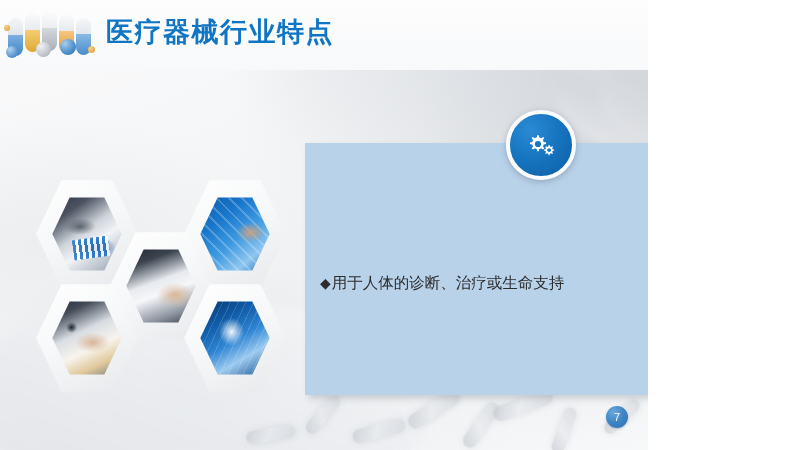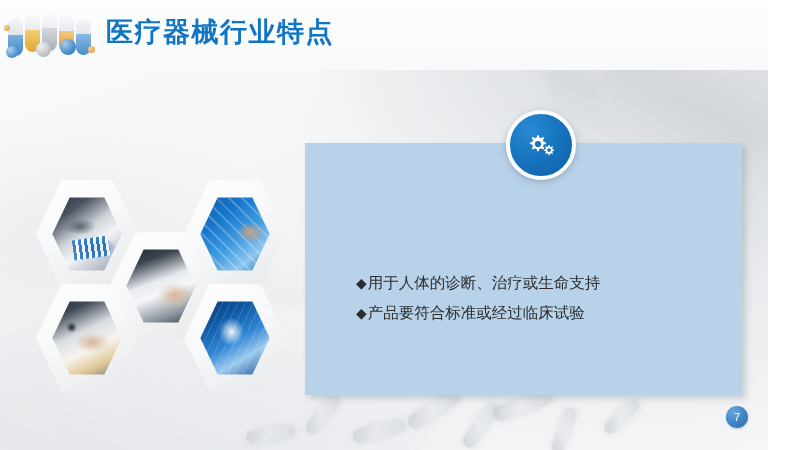--- a/index.html
+++ b/index.html
@@ -9,21 +9,21 @@
   body {
     width: 800px;
     height: 450px;
     overflow: hidden;
     font-family: "Liberation Sans", "DejaVu Sans", sans-serif;
     background: #ffffff;
   }
 
   #slide {
     position: relative;
-    width: 768px;
+    width: 648px;
     height: 450px;
     overflow: hidden;
     background: #fdfdfd;
   }
 
   
   .bg-layer {
     position: absolute;
     inset: 0;
     background:
@@ -227,21 +227,20 @@
     margin: 0;
     padding: 0;
     list-style: none;
   }
   .bullet-item {
     font-size: 15.5px;
     line-height: 30px;
     color: #2c2c2c;
     white-space: nowrap;
     font-family: "Liberation Sans", "DejaVu Sans", sans-serif;
-    margin-left: 36px;
   }
   .bullet-diamond {
     font-size: 14px;
     color: #2c2c2c;
     margin-right: 1px;
   }
 
   
   .page-badge {
     position: absolute;
@@ -353,20 +352,17 @@
         <circle cx="26.1" cy="20.1" r="1.9" fill="#1775c0"></circle>
       </g>
     </svg>
   </div>
 
 
   <ul class="bullet-list">
     <li class="bullet-item">
       <span class="bullet-diamond">◆</span><span>用于人体的诊断、治疗或生命支持</span>
     </li>
-    <li class="bullet-item">
-      <span class="bullet-diamond">◆</span><span>产品要符合标准或经过临床试验</span>
-    </li>
   </ul>
 
   <div class="page-badge">7</div>
 
 </div>
 
 </body></html>

